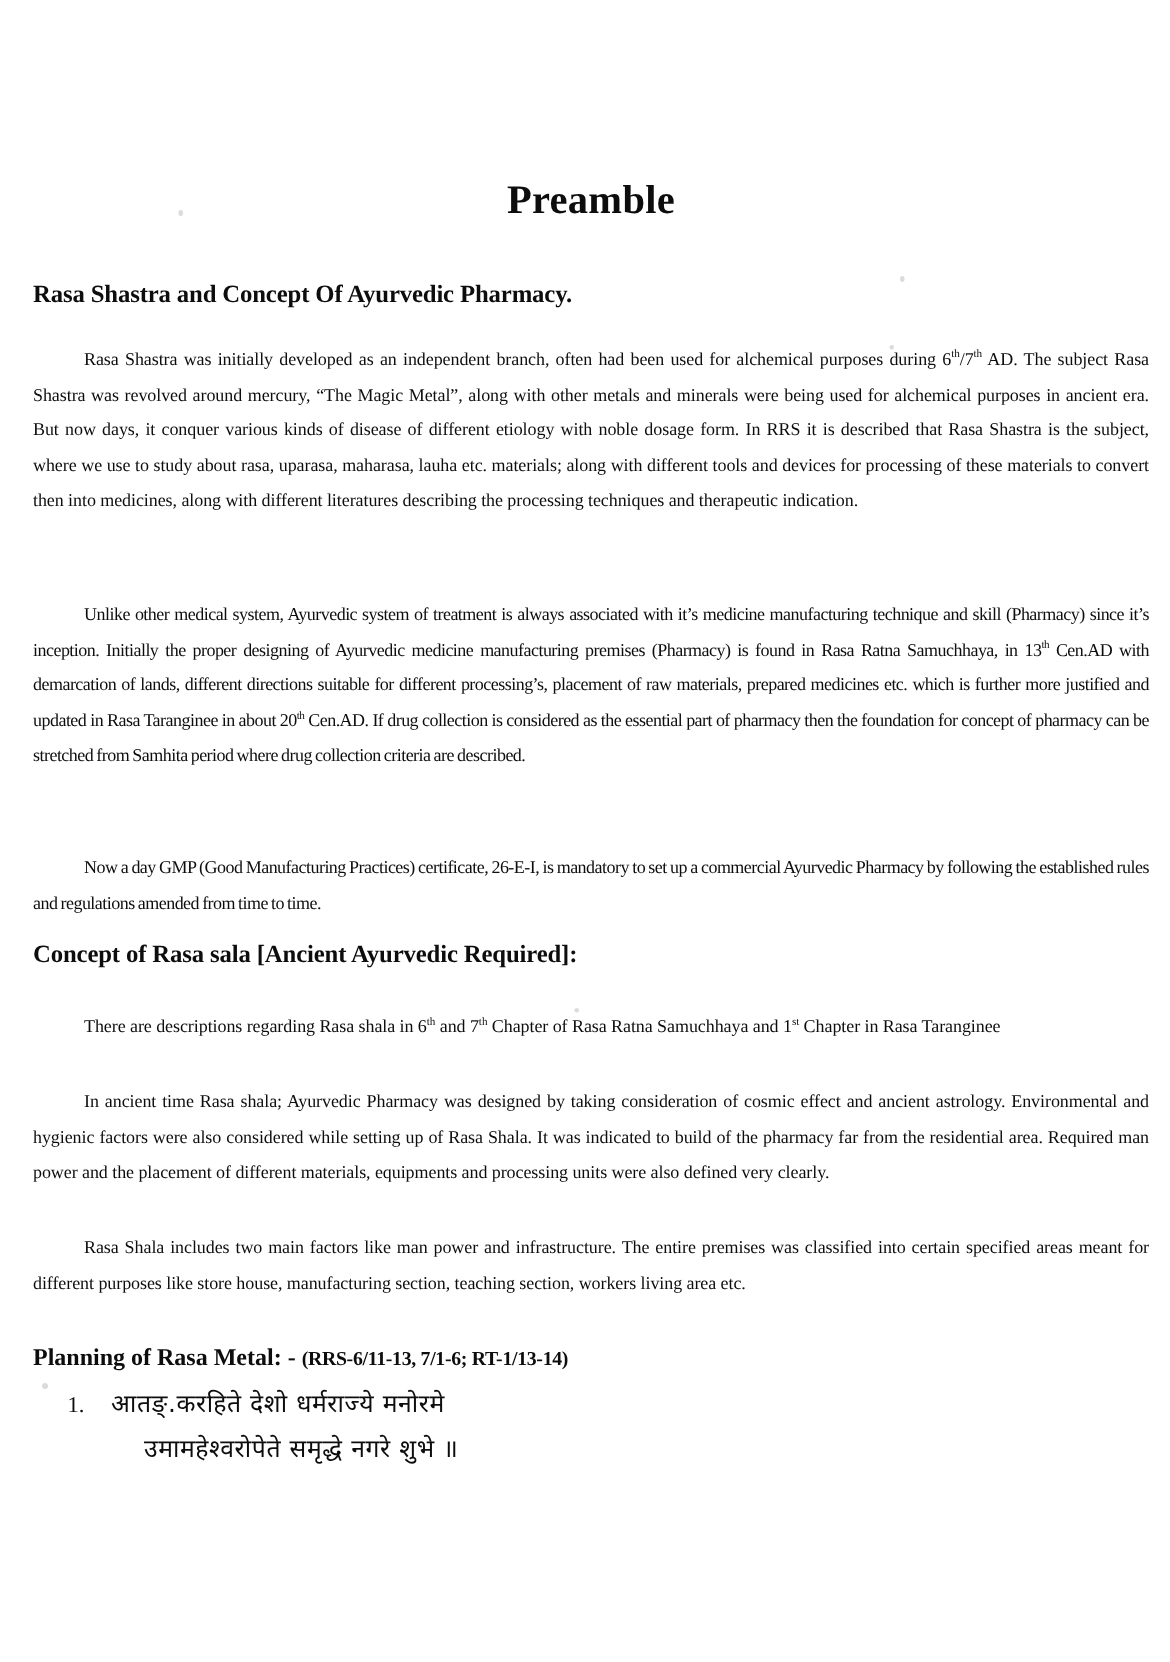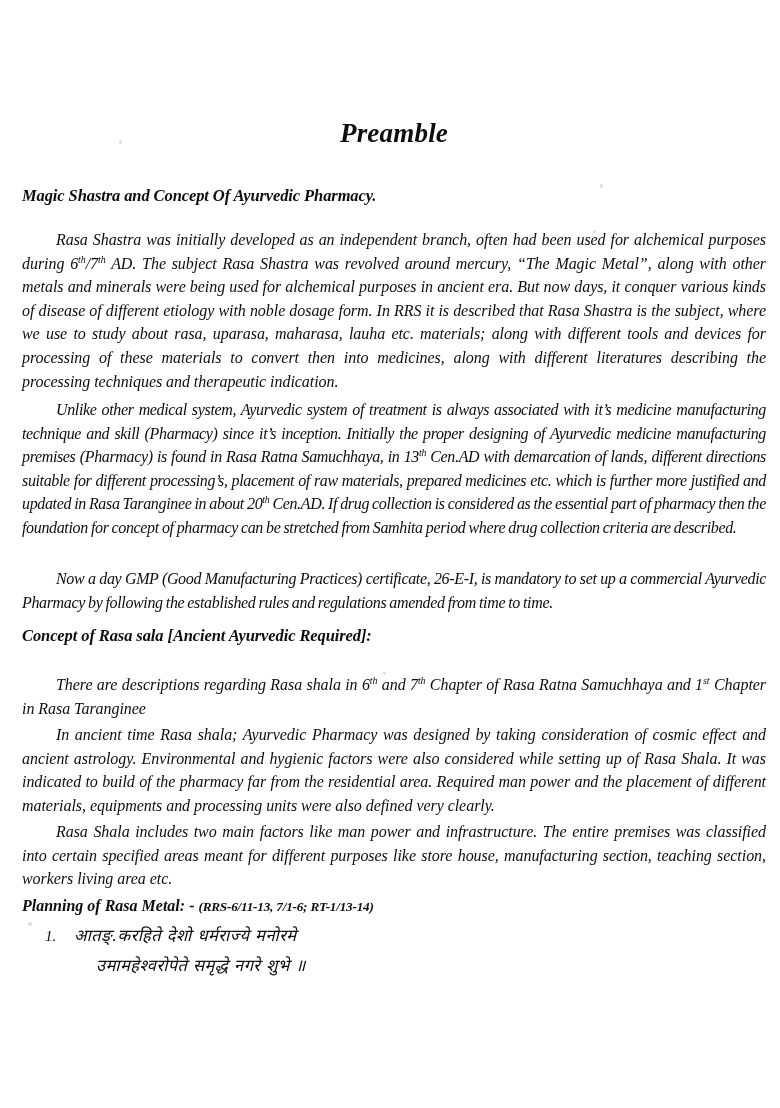--- a/index.html
+++ b/index.html
@@ -15,21 +15,20 @@
     color: #0d0d0d;
     position: relative;
     overflow: hidden;
   }
   .page {
     width: 780px;
     height: 776px;
     box-sizing: border-box;
     padding: 0;
     position: relative;
-    font-style: italic;
   }
   .content {
     position: absolute;
     left: 22px;
     top: 0;
     width: 744px;
   }
 
   h1.doc-title {
     font-size: 27px;
@@ -47,21 +46,21 @@
 
   h2.section-heading {
     font-size: 16.5px;
     font-weight: bold;
     margin: 0;
     padding: 0;
     letter-spacing: -0.1px;
   }
 
   p.body-par {
-    font-size: 16px;
+    font-size: 12px;
     line-height: 23.6px;
     text-align: justify;
     margin: 0;
     padding: 0;
     text-indent: 34px;
     letter-spacing: -0.05px;
     word-spacing: 0px;
   }
   p.body-par.tight {
     letter-spacing: -0.35px;
@@ -126,21 +125,21 @@
   <span class="speck" style="left:119px; top:140px; width:3px; height:4px;"></span>
   <span class="speck" style="left:600px; top:184px; width:3px; height:4px;"></span>
   <span class="speck" style="left:593px; top:230px; width:3px; height:3px;"></span>
   <span class="speck" style="left:383px; top:672px; width:3px; height:3px;"></span>
   <span class="speck" style="left:28px; top:922px; width:4px; height:4px;"></span>
 
   <div class="content">
 
     <h1 class="doc-title">Preamble</h1>
 
-    <h2 class="section-heading blk" style="top:186px;">Magic Shastra and Concept Of Ayurvedic Pharmacy.</h2>
+    <h2 class="section-heading blk" style="top:186px;">Rasa Shastra and Concept Of Ayurvedic Pharmacy.</h2>
 
     <p class="body-par blk" style="top:228px;">Rasa Shastra was initially developed as an independent branch, often had been used for alchemical purposes during 6<sup>th</sup>/7<sup>th</sup> AD. The subject Rasa Shastra was revolved around mercury, “The Magic Metal”, along with other metals and minerals were being used for alchemical purposes in ancient era. But now days, it conquer various kinds of disease of different etiology with noble dosage form. In RRS it is described that Rasa Shastra is the subject, where we use to study about rasa, uparasa, maharasa, lauha etc. materials; along with different tools and devices for processing of these materials to convert then into medicines, along with different literatures describing the processing techniques and therapeutic indication.</p>
 
     <p class="body-par blk tight" style="top:398px;">Unlike other medical system, Ayurvedic system of treatment is always associated with it’s medicine manufacturing technique and skill (Pharmacy) since it’s inception. Initially the proper designing of Ayurvedic medicine manufacturing premises (Pharmacy) is found in Rasa Ratna Samuchhaya, in 13<sup>th</sup> Cen.AD with demarcation of lands, different directions suitable for different processing’s, placement of raw materials, prepared medicines etc. which is further more justified and updated in Rasa Taranginee in about 20<sup>th</sup> Cen.AD. If drug collection is considered as the essential part of pharmacy then the foundation for concept of pharmacy can be stretched from Samhita period where drug collection criteria are described.</p>
 
     <p class="body-par blk tight" style="top:567px;">Now a day GMP (Good Manufacturing Practices) certificate, 26-E-I, is mandatory to set up a commercial Ayurvedic Pharmacy by following the established rules and regulations amended from time to time.</p>
 
     <h2 class="section-heading blk" style="top:626px;">Concept of Rasa sala [Ancient Ayurvedic Required]:</h2>
 
     <p class="body-par blk" style="top:673px;">There are descriptions regarding Rasa shala in 6<sup>th</sup> and 7<sup>th</sup> Chapter of  Rasa Ratna Samuchhaya and 1<sup>st</sup> Chapter in Rasa Taranginee</p>

